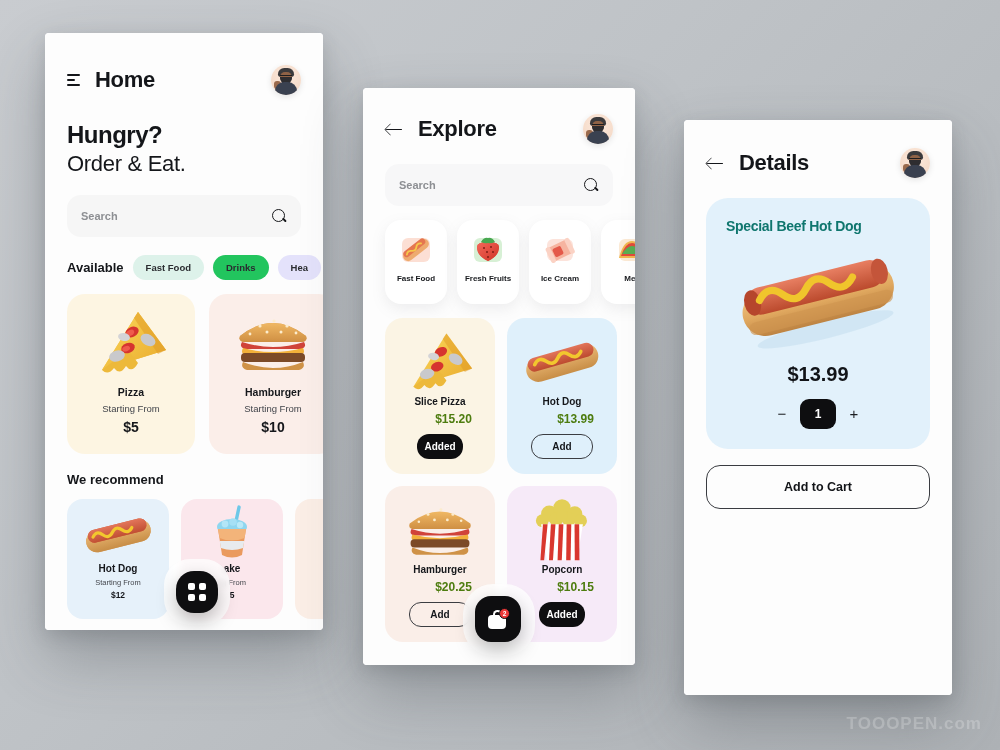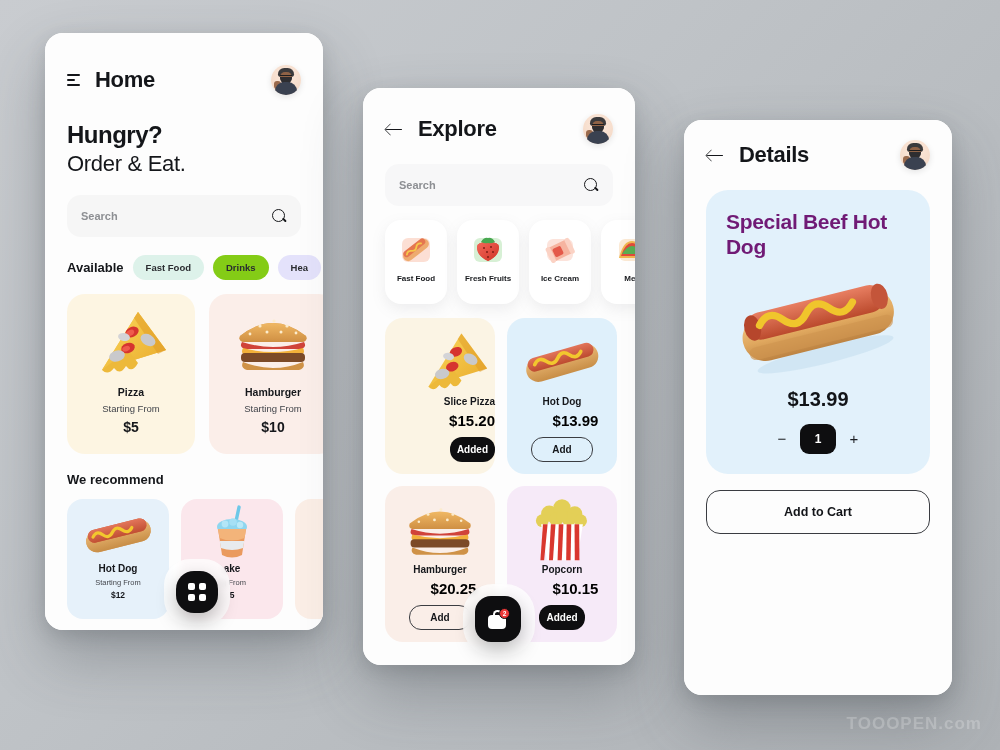--- a/index.html
+++ b/index.html
@@ -14,21 +14,21 @@
     background: linear-gradient(135deg, #c9ccd0 0%, #bfc3c7 40%, #aeb2b6 100%);
     position: relative;
   }
 
   .stage { position: absolute; inset: 0; }
 
   
   .phone {
     position: absolute;
     background: #ffffff;
-    border-radius: 18px;
+    border-radius: 4px;
     overflow: hidden;
     box-shadow: 0 28px 60px rgba(60,64,70,.32), 0 6px 18px rgba(60,64,70,.18);
   }
   .phone .screen {
     position: absolute; inset: 0;
     background: #fdfdfd;
     overflow: hidden;
   }
 
   #phone-home    { left: 45px;  top: 33px;  width: 278px; height: 597px; }
@@ -191,39 +191,39 @@
   .cat-card .lb { font-size: 8px; font-weight: 700; color: #181a1e; margin-top: 6px; }
 
   .prod-grid { display: flex; gap: 12px; flex-wrap: wrap; }
   .prod-card {
     border-radius: 18px; width: 110px; height: 156px; flex: 0 0 auto;
     display: flex; flex-direction: column; align-items: center; padding-top: 10px;
     position: relative;
   }
   .prod-card .art { height: 68px; display: flex; align-items: center; justify-content: center; }
   .prod-card .nm { font-size: 10px; font-weight: 700; color: #15171b; }
-  .prod-card .pr { font-size: 15px; font-weight: 700; color: #000000; margin-top: 5px; margin-left: 27px; }
+  .prod-card .pr { font-size: 12px; font-weight: 700; color: #4d7c0f; margin-top: 5px; margin-left: 27px; }
   .btn-added {
     margin-top: 8px; background: #0e0e10; color: #fff;
     font-size: 10px; font-weight: 700; padding: 7px 7px; border-radius: 12px;
     border: none;
   }
   .btn-add {
     margin-top: 8px; background: transparent; color: #15171b;
     font-size: 10px; font-weight: 700; padding: 6px 20px; border-radius: 12px;
     border: 1.2px solid #3b3d42;
   }
 
   
   .hero {
     background: #e2f1fb; border-radius: 22px;
     padding: 20px 20px 0 20px; position: relative; overflow: hidden;
   }
   .hero h1 {
-    font-size: 21px; font-weight: 700; color: #701a75; line-height: 1.18;
+    font-size: 14px; font-weight: 700; color: #0f766e; line-height: 1.18;
     letter-spacing: -.3px;
   }
   .hero .art { height: 128px; display: flex; align-items: center; justify-content: center; }
   .hero .price { text-align: center; font-size: 20px; font-weight: 700; color: #121418; }
   .stepper {
     display: flex; align-items: center; justify-content: center; gap: 12px;
     margin-top: 13px; padding-bottom: 20px;
   }
   .step-sym { font-size: 15px; color: #1b1d21; font-weight: 500; width: 12px; text-align:center;}
   .step-val {
@@ -285,21 +285,21 @@
       <div class="pad" style="margin-top:18px;">
         <div class="searchbar">
           <div class="ph">Search</div>
           <div class="mag"></div>
         </div>
       </div>
 
       <div style="margin-top:18px;padding-left:22px;" class="chip-row">
         <div class="sec-title">Available</div>
         <div class="chip" style="background:#ddf2ea;">Fast Food</div>
-        <div class="chip" style="background:#84cc16;">Drinks</div>
+        <div class="chip" style="background:#22c55e;">Drinks</div>
         <div class="chip" style="background:#e4e2fb;">Hea</div>
       </div>
 
       <div style="margin-top:14px;padding-left:22px;" class="avail-row">
 
         <div class="food-card" style="background:#fdf5e2;">
           <div class="art">
             <svg width="86" height="74" viewBox="0 0 86 74">
               <path d="M14 64 L50 6 L78 44 Z" fill="#f3c13f"></path>
               <path d="M14 64 L50 6 L78 44 Z" fill="url(#pg1)"></path>
@@ -530,21 +530,21 @@
               <path d="M6 26 q4 -13 11 -13 q7 0 11 13 Z" fill="#e24a3c"></path>
               <path d="M7 24 q5 -8 10 -8 q5 0 10 8 Z" fill="#5aae52"></path>
             </svg>
           </div>
           <div class="lb">Mex</div>
         </div>
       </div>
 
       <div class="prod-grid" style="margin-top:14px;padding-left:22px;width:268px;">
 
-        <div class="prod-card" style="background:#fbf4e4;align-items:flex-end;">
+        <div class="prod-card" style="background:#fbf4e4;">
           <div class="art">
             <svg width="80" height="68" viewBox="0 0 86 74">
               <path d="M14 64 L50 6 L78 44 Z" fill="url(#pg2)"></path>
               <defs>
                   <linearGradient id="pg2" x1="0" y1="0" x2="1" y2="1">
                 <stop offset="0" stop-color="#fcd95c"></stop>
                     <stop offset="1" stop-color="#e8a92b"></stop>
               </linearGradient>
                 </defs>
               <path d="M50 6 L78 44 L70 48 L46 12 Z" fill="#e09a26" opacity=".5"></path>
@@ -653,21 +653,21 @@
           <div class="bag-badge">2</div>
         </div>
       </div>
 
     </div>
   </div>
 
   <div class="phone" id="phone-details">
     <div class="screen">
 
-      <div class="pad topbar" style="padding-top:20px;">
+      <div class="pad topbar" style="padding-top:28px;">
         <div class="back-icon"></div>
         <div class="scr-title">Details</div>
         <div class="spacer"></div>
         <div class="avatar">
           <div class="hand"></div>
             <div class="hair"></div>
             <div class="face"></div>
           <div class="beard"></div>
             <div class="glass"></div>
             <div class="body"></div>

